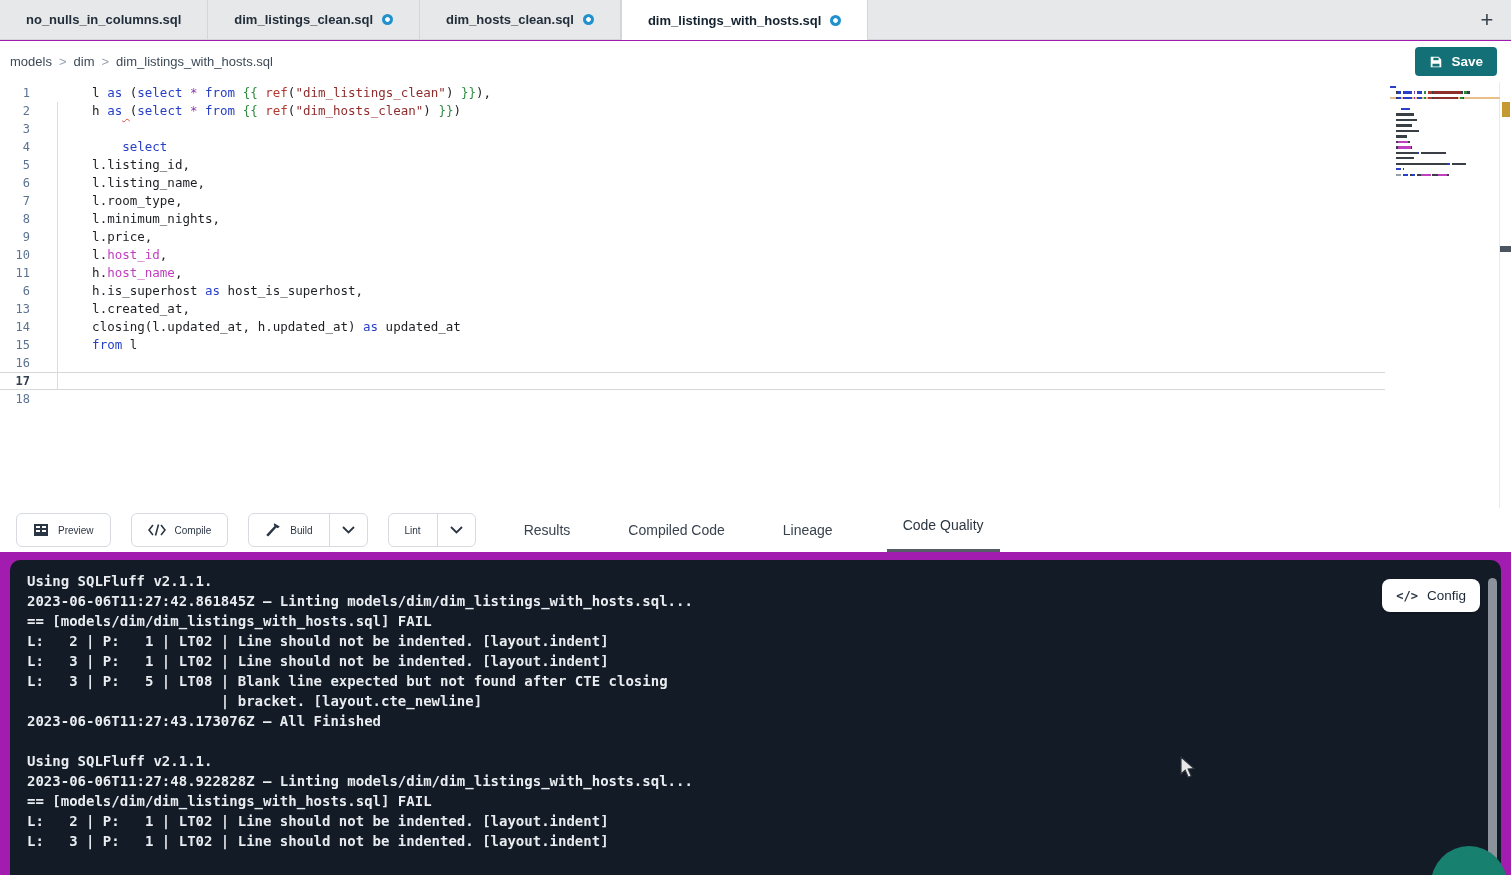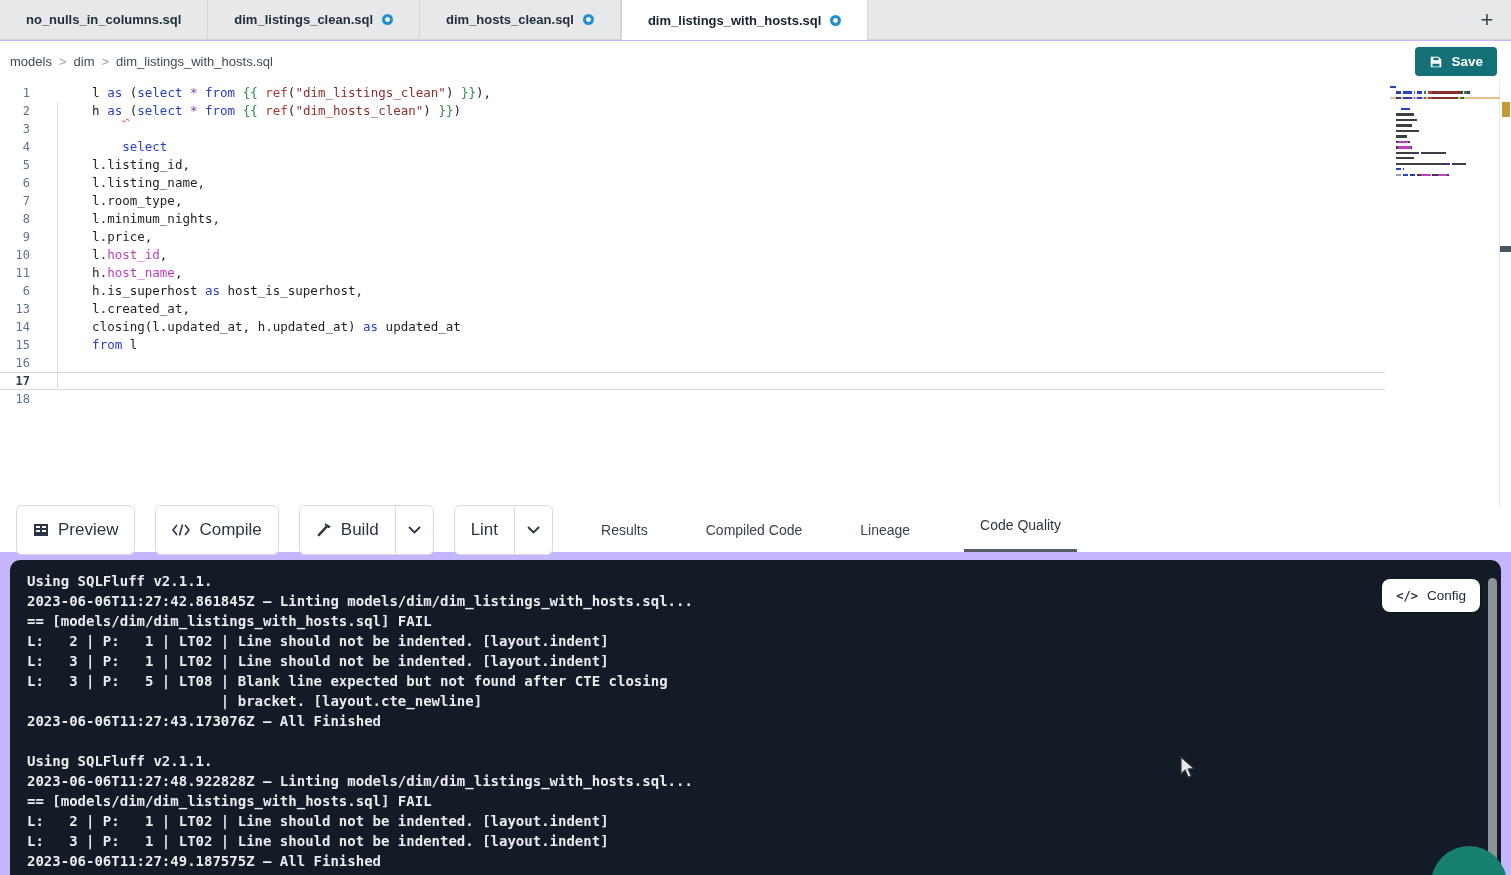--- a/index.html
+++ b/index.html
@@ -1,18 +1,18 @@
 <!DOCTYPE html>
 <html><head>
 <meta charset="utf-8">
 <style>
   * { margin:0; padding:0; box-sizing:border-box; }
   html,body { width:1511px; height:875px; overflow:hidden; background:#fff;
     font-family:"Liberation Sans", sans-serif; }
-  .app { position:relative; width:1511px; height:875px; background:#c4b5fd; }
+  .app { position:relative; width:1511px; height:875px; background:#a21caf; }
 
   
   .tabbar { position:absolute; left:0; top:0; width:1511px; height:40px;
     background:#e7e8ea; border-bottom:1px solid #d2d5d9; display:flex; align-items:stretch; }
   .tab { display:flex; align-items:center; gap:9px; padding:0 26px;
     font-size:13px; font-weight:600; color:#222e3a; border-right:1px solid #d2d5d9;
     cursor:pointer; white-space:nowrap; }
   .tab.active { background:#fff; border-right:1px solid #d2d5d9; border-left:1px solid #d2d5d9;
     margin-bottom:-1px; color:#14212e; }
   .dot { width:11px; height:11px; border-radius:50%;
@@ -57,22 +57,22 @@
   .mm-row.hl { background:#e9c08b; }
   .mm-seg { height:2.2px; }
   .ruler { position:absolute; right:0; top:0; width:11px; height:426px; }
   .ruler-mark-orange { position:absolute; left:2px; top:20px; width:8px; height:15px; background:#c59a33; }
   .ruler-mark-dark { position:absolute; left:0px; top:164px; width:11px; height:6px; background:#4b5560; }
 
   
   .toolbar { position:absolute; left:0; top:508px; width:1511px; height:44px; background:#fff;
     display:flex; align-items:center; }
   .btn-group { display:flex; align-items:center; gap:20px; margin-left:16px; }
-  .ui-btn { display:flex; align-items:center; height:50px; background:#fff;
-    border:1px solid #d7dbe0; border-radius:6px; font-size:17px; color:#2b3644;
+  .ui-btn { display:flex; align-items:center; height:34px; background:#fff;
+    border:1px solid #d7dbe0; border-radius:6px; font-size:10px; color:#2b3644;
     font-family:"Liberation Sans",sans-serif; cursor:pointer; overflow:hidden; }
   .ui-btn .main { display:flex; align-items:center; gap:9px; padding:0 16px; height:100%; }
   .ui-btn .caret { display:flex; align-items:center; justify-content:center; width:38px; height:100%;
     border-left:1px solid #d7dbe0; cursor:pointer; }
   .panel-tabs { display:flex; align-items:center; gap:46px; margin-left:42px; height:44px; }
   .panel-tab { position:relative; font-size:14px; color:#39434e; cursor:pointer; height:44px;
     display:flex; align-items:center; padding:0 6px; }
   .panel-tab.active { align-items:flex-start; padding-top:9px; color:#2c3640;margin-left:12px; }
   .panel-tab.active::after { content:""; position:absolute; left:-10px; right:-10px; bottom:0;
     height:3px; background:#545d66; }
@@ -383,21 +383,20 @@
         <div>L:   3 | P:   1 | LT02 | Line should not be indented. [layout.indent]</div>
         <div>L:   3 | P:   5 | LT08 | Blank line expected but not found after CTE closing</div>
         <div>                       | bracket. [layout.cte_newline]</div>
         <div>2023-06-06T11:27:43.173076Z — All Finished</div>
         <div> </div>
         <div>Using SQLFluff v2.1.1.</div>
         <div>2023-06-06T11:27:48.922828Z — Linting models/dim/dim_listings_with_hosts.sql...</div>
         <div>== [models/dim/dim_listings_with_hosts.sql] FAIL</div>
         <div>L:   2 | P:   1 | LT02 | Line should not be indented. [layout.indent]</div>
         <div>L:   3 | P:   1 | LT02 | Line should not be indented. [layout.indent]</div>
-        <div>2023-06-06T11:27:49.187575Z — All Finished</div>
       </div>
     <button class="config-btn">
       <span class="code-glyph">&lt;/&gt;</span>
       <span>Config</span>
     </button>
     <div class="term-thumb"></div>
   </div>
 
   <div class="help-bubble"></div>
 

